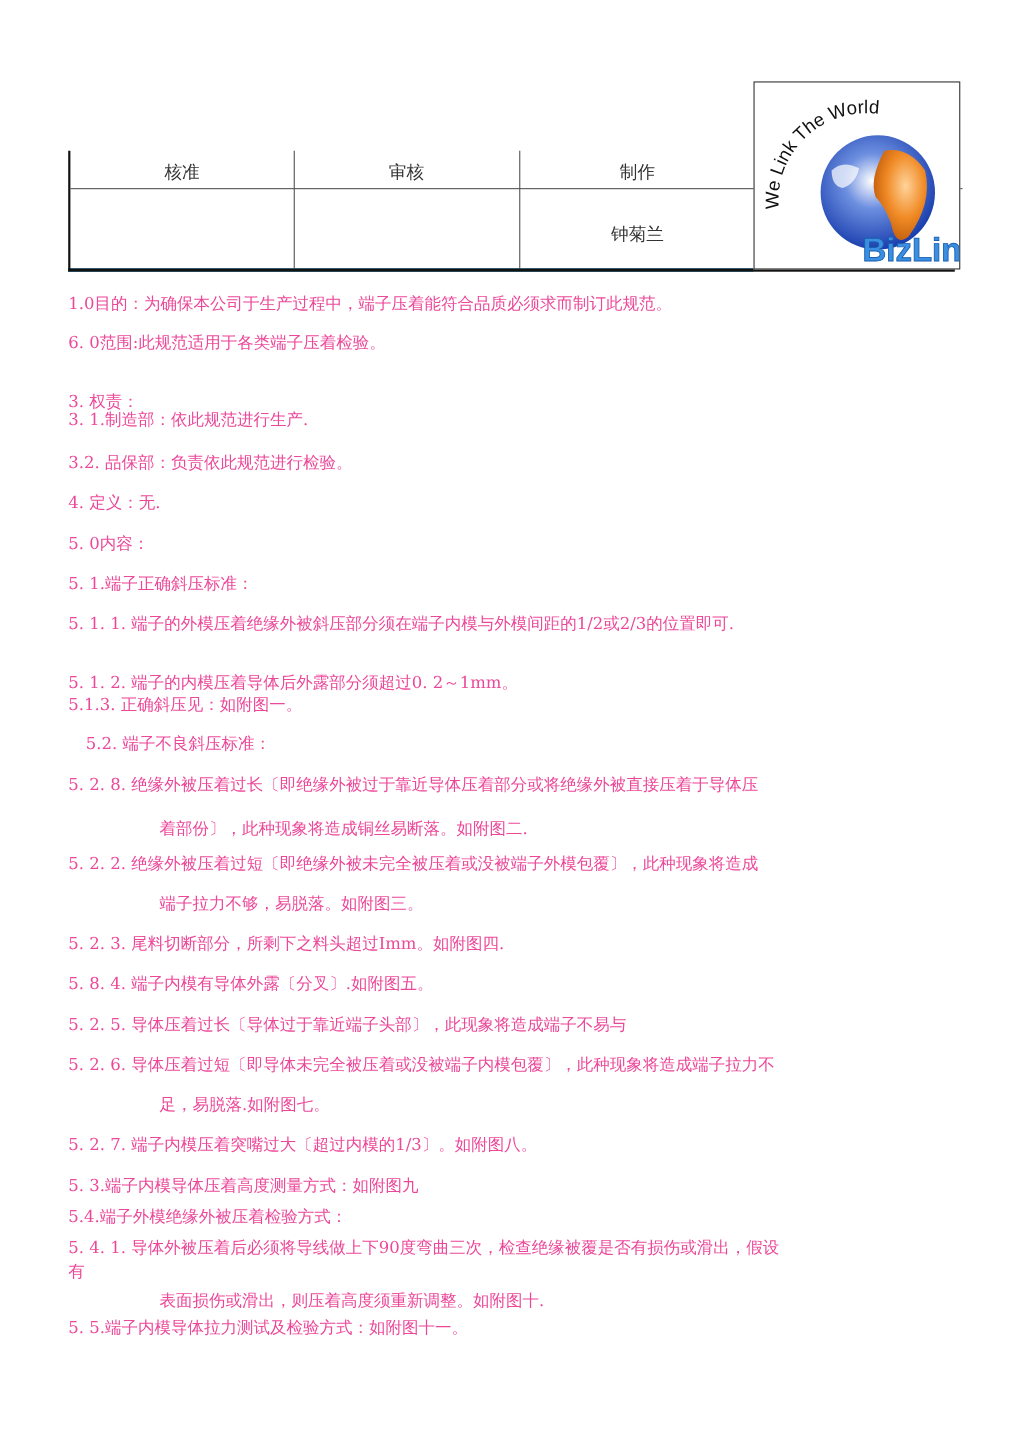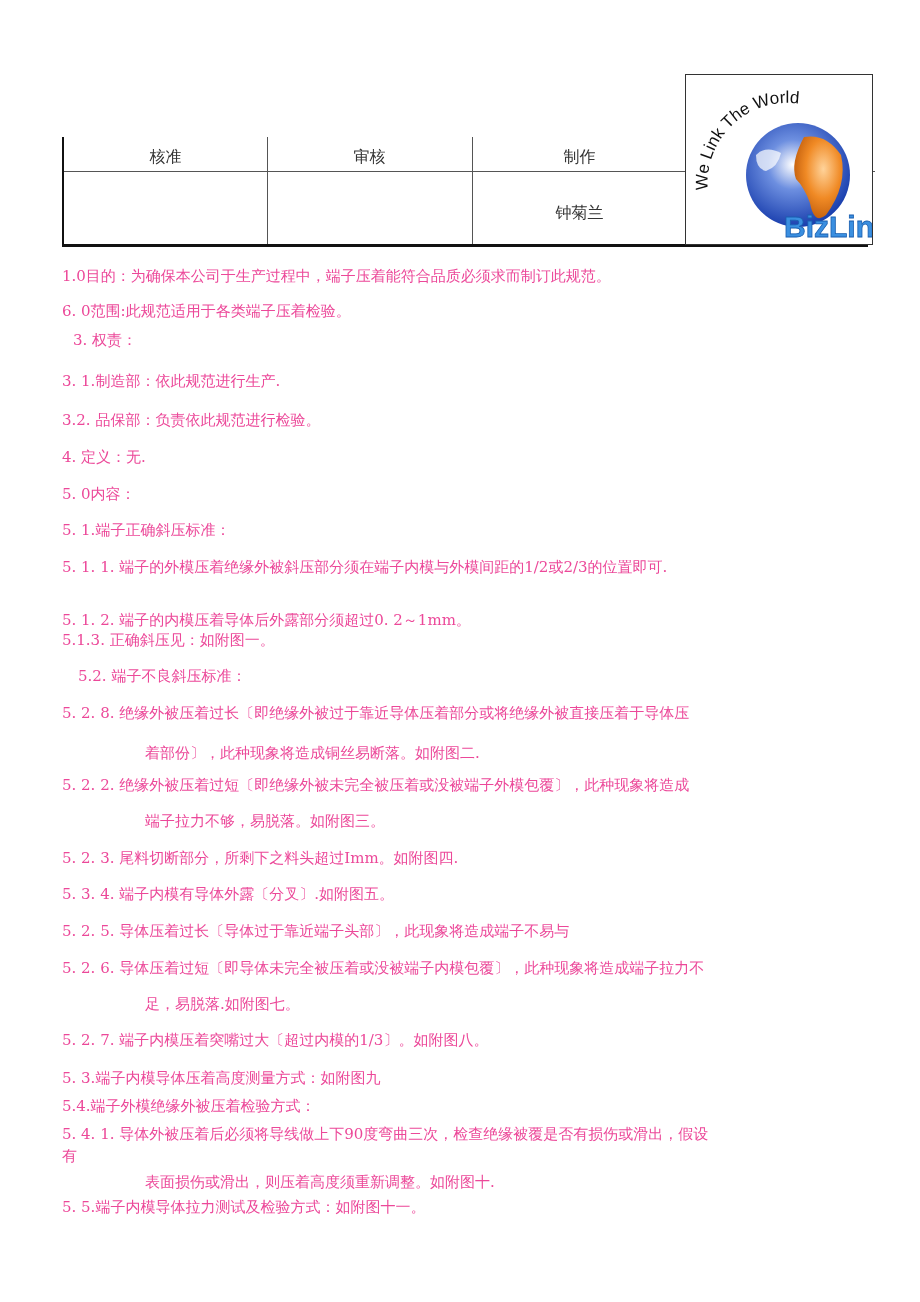--- a/index.html
+++ b/index.html
@@ -93,36 +93,36 @@
       <text font-family="Liberation Sans, sans-serif" font-size="17" fill="#111">
         <textPath href="#arc">We Link The World</textPath>
       </text>
       <text x="98" y="162" font-family="Liberation Sans, sans-serif" font-size="30" font-weight="bold" fill="#3a8fe0" stroke="#1a5fb0" stroke-width="0.8">BizLink</text>
     </svg>
   </div>
 
   <div id="content">
       <div class="line" style="top: 266px;">1.0目的：为确保本公司于生产过程中，端子压着能符合品质必须求而制订此规范。</div>
       <div class="line" style="top: 301px;">6. 0范围:此规范适用于各类端子压着检验。</div>
-      <div class="line" style="top: 330px; margin-left: 11px;">3. 权责：</div>
+      <div class="line" style="top: 355px;">3. 权责：</div>
       <div class="line" style="top: 371px;">3. 1.制造部：依此规范进行生产.</div>
       <div class="line" style="top: 410px;">3.2.    品保部：负责依此规范进行检验。</div>
       <div class="line" style="top: 447px;">4. 定义：无.</div>
       <div class="line" style="top: 484px;">5. 0内容：</div>
       <div class="line" style="top: 520px;">5. 1.端子正确斜压标准：</div>
       <div class="line" style="top: 557px;">5. 1. 1. 端子的外模压着绝缘外被斜压部分须在端子内模与外模间距的1/2或2/3的位置即可.</div>
       <div class="line" style="top: 582px; margin-top: 28px;">5. 1. 2. 端子的内模压着导体后外露部分须超过0. 2～1mm。</div>
       <div class="line" style="top: 630px;">5.1.3.     正确斜压见：如附图一。</div>
       <div class="line" style="top: 666px; margin-left: 16px;">5.2.    端子不良斜压标准：</div>
       <div class="line" style="top: 703px;">5. 2. 8. 绝缘外被压着过长〔即绝缘外被过于靠近导体压着部分或将绝缘外被直接压着于导体压</div>
       <div class="line indent" style="top: 743px;">着部份〕，此种现象将造成铜丝易断落。如附图二.</div>
       <div class="line" style="top: 775px; text-align: center;">5. 2. 2. 绝缘外被压着过短〔即绝缘外被未完全被压着或没被端子外模包覆〕，此种现象将造成</div>
       <div class="line indent" style="top: 811px;">端子拉力不够，易脱落。如附图三。</div>
       <div class="line" style="top: 848px;">5. 2. 3. 尾料切断部分，所剩下之料头超过Imm。如附图四.</div>
-      <div class="line" style="top: 884px;">5. 3. 4. 端子内模有导体外露〔分叉〕.如附图五。</div>
+      <div class="line" style="top: 884px;">5. 8. 4. 端子内模有导体外露〔分叉〕.如附图五。</div>
       <div class="line" style="top: 921px;">5. 2. 5. 导体压着过长〔导体过于靠近端子头部〕，此现象将造成端子不易与</div>
       <div class="line" style="top: 958px;">5. 2. 6. 导体压着过短〔即导体未完全被压着或没被端子内模包覆〕，此种现象将造成端子拉力不</div>
       <div class="line indent" style="top: 994px;">足，易脱落.如附图七。</div>
       <div class="line" style="top: 1030px;">5. 2. 7. 端子内模压着突嘴过大〔超过内模的1/3〕。如附图八。</div>
       <div class="line" style="top: 1068px;">5. 3.端子内模导体压着高度测量方式：如附图九</div>
       <div class="line" style="top: 1096px;">5.4.端子外模绝缘外被压着检验方式：</div>
       <div class="line" style="top: 1124px;">5. 4. 1. 导体外被压着后必须将导线做上下90度弯曲三次，检查绝缘被覆是否有损伤或滑出，假设</div>
       <div class="line" style="top: 1146px;">有</div>
       <div class="line indent" style="top: 1172px;">表面损伤或滑出，则压着高度须重新调整。如附图十.</div>
       <div class="line" style="top: 1197px;">5. 5.端子内模导体拉力测试及检验方式：如附图十一。</div>

